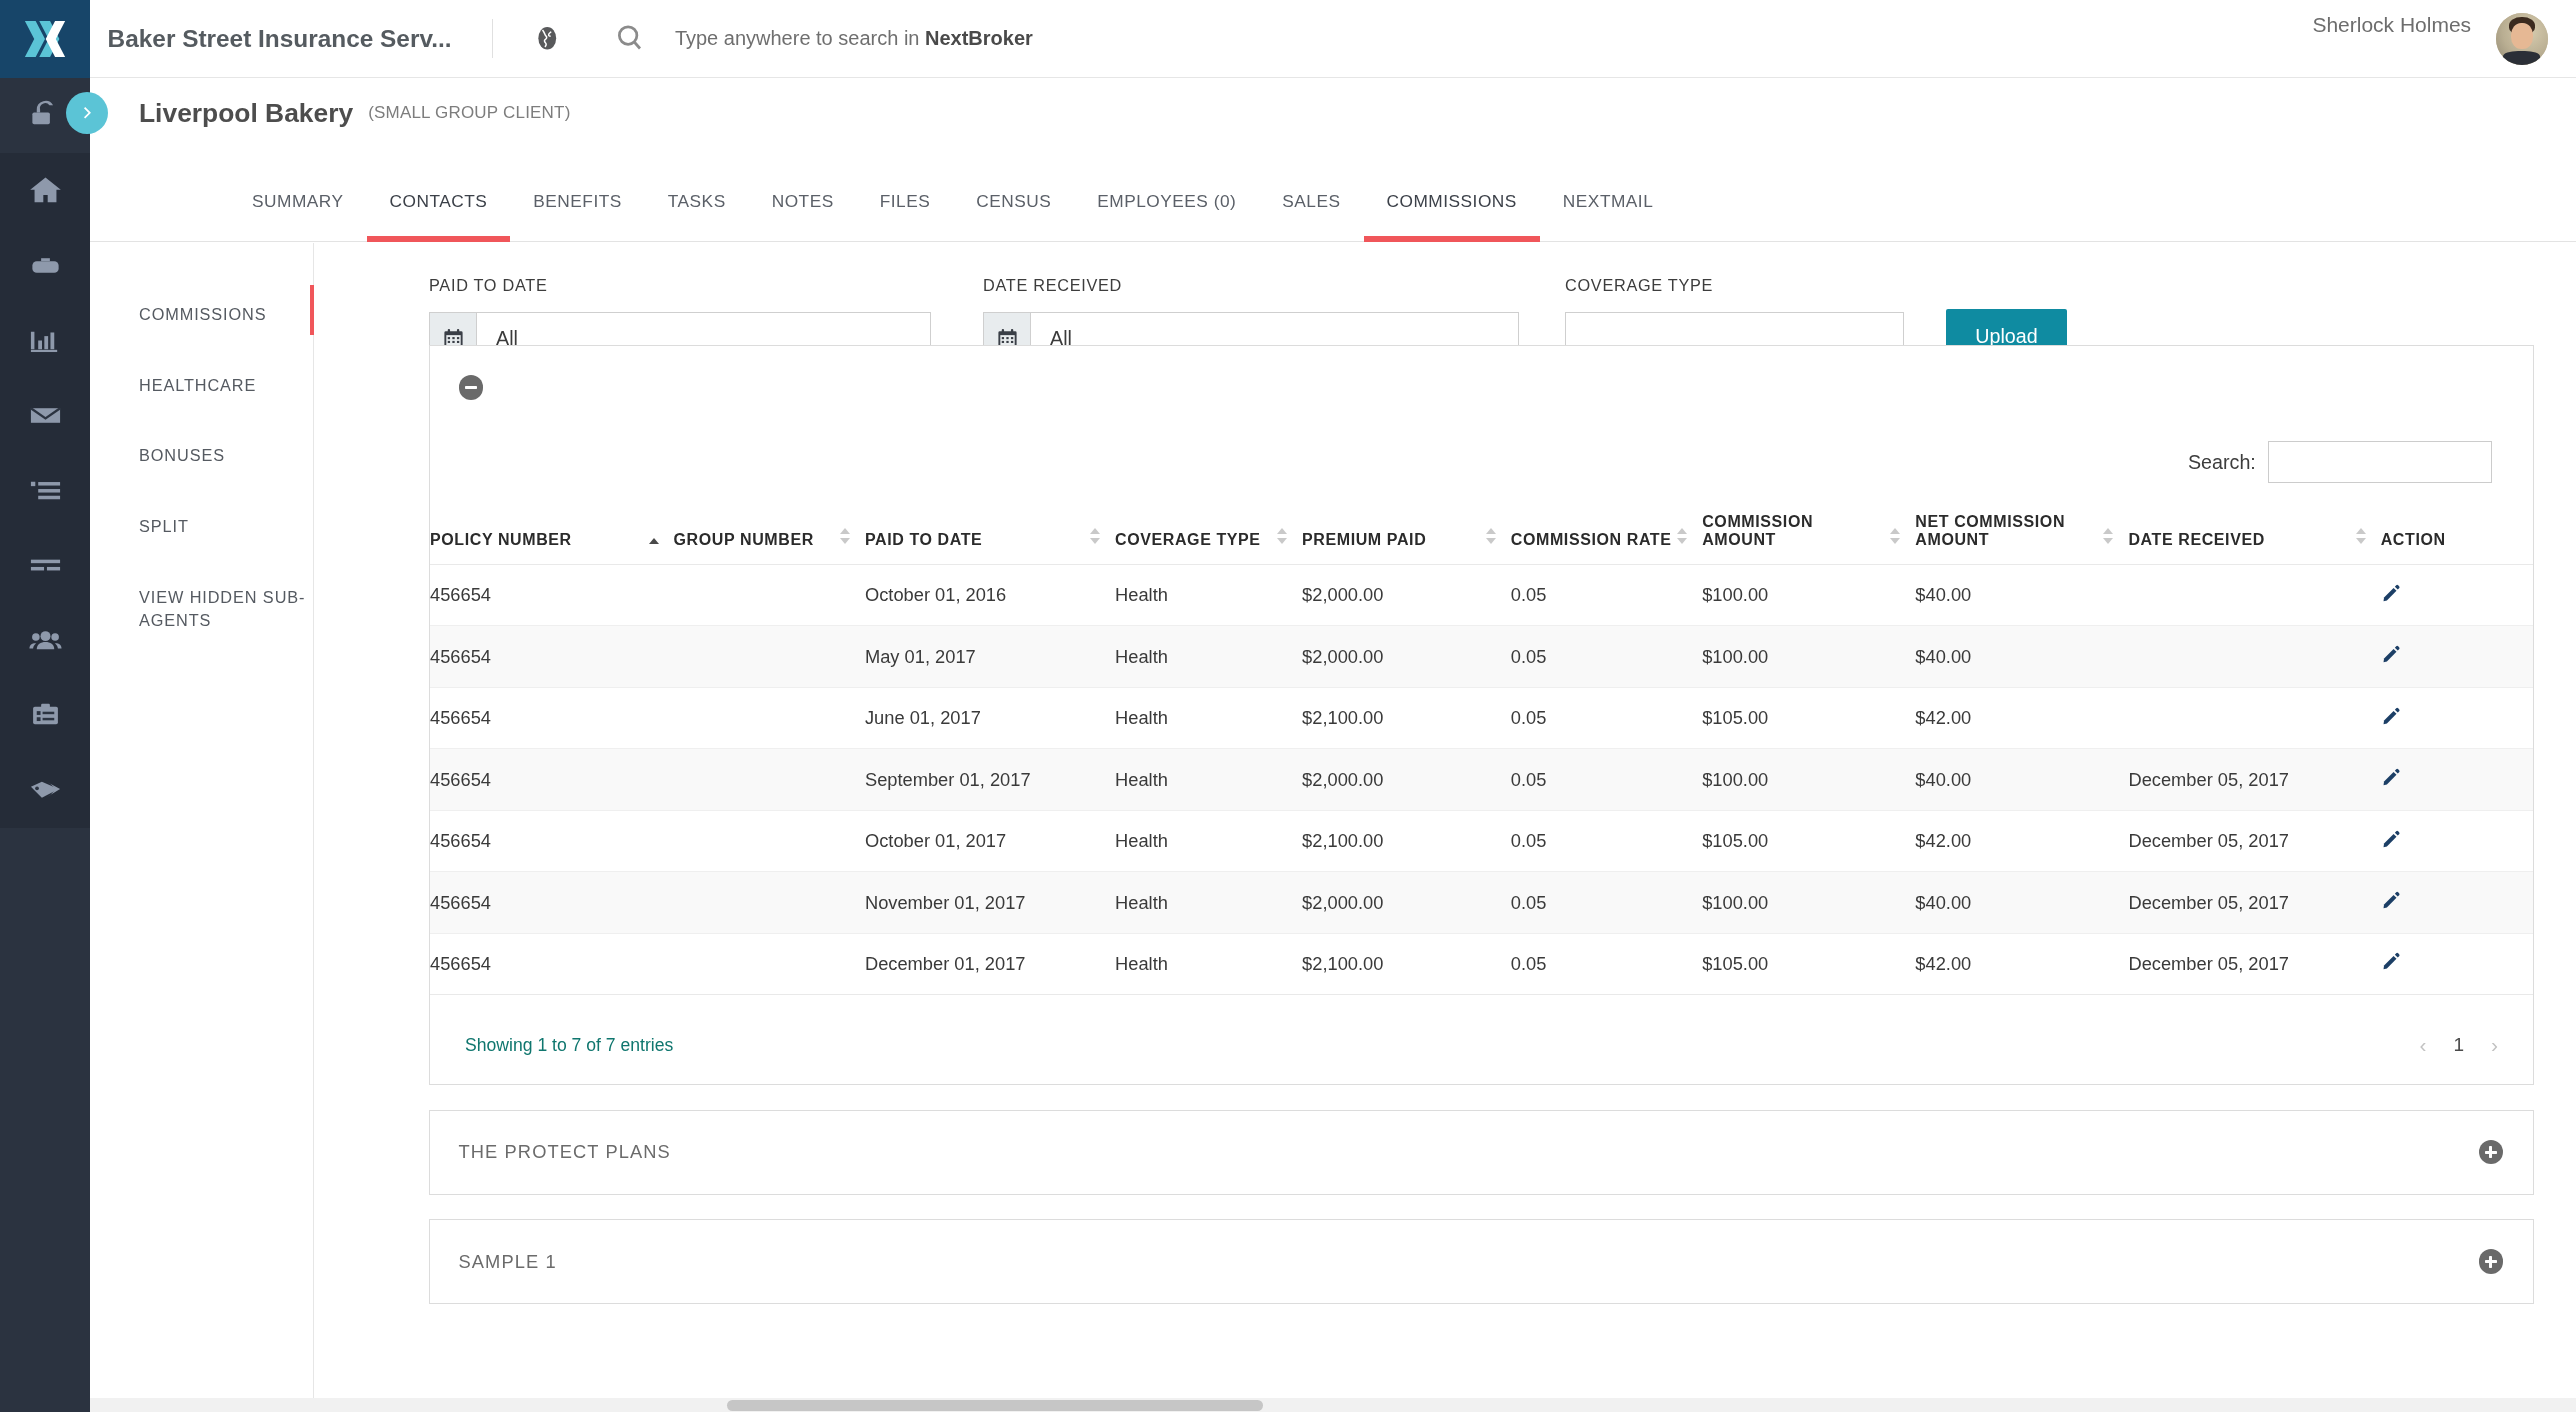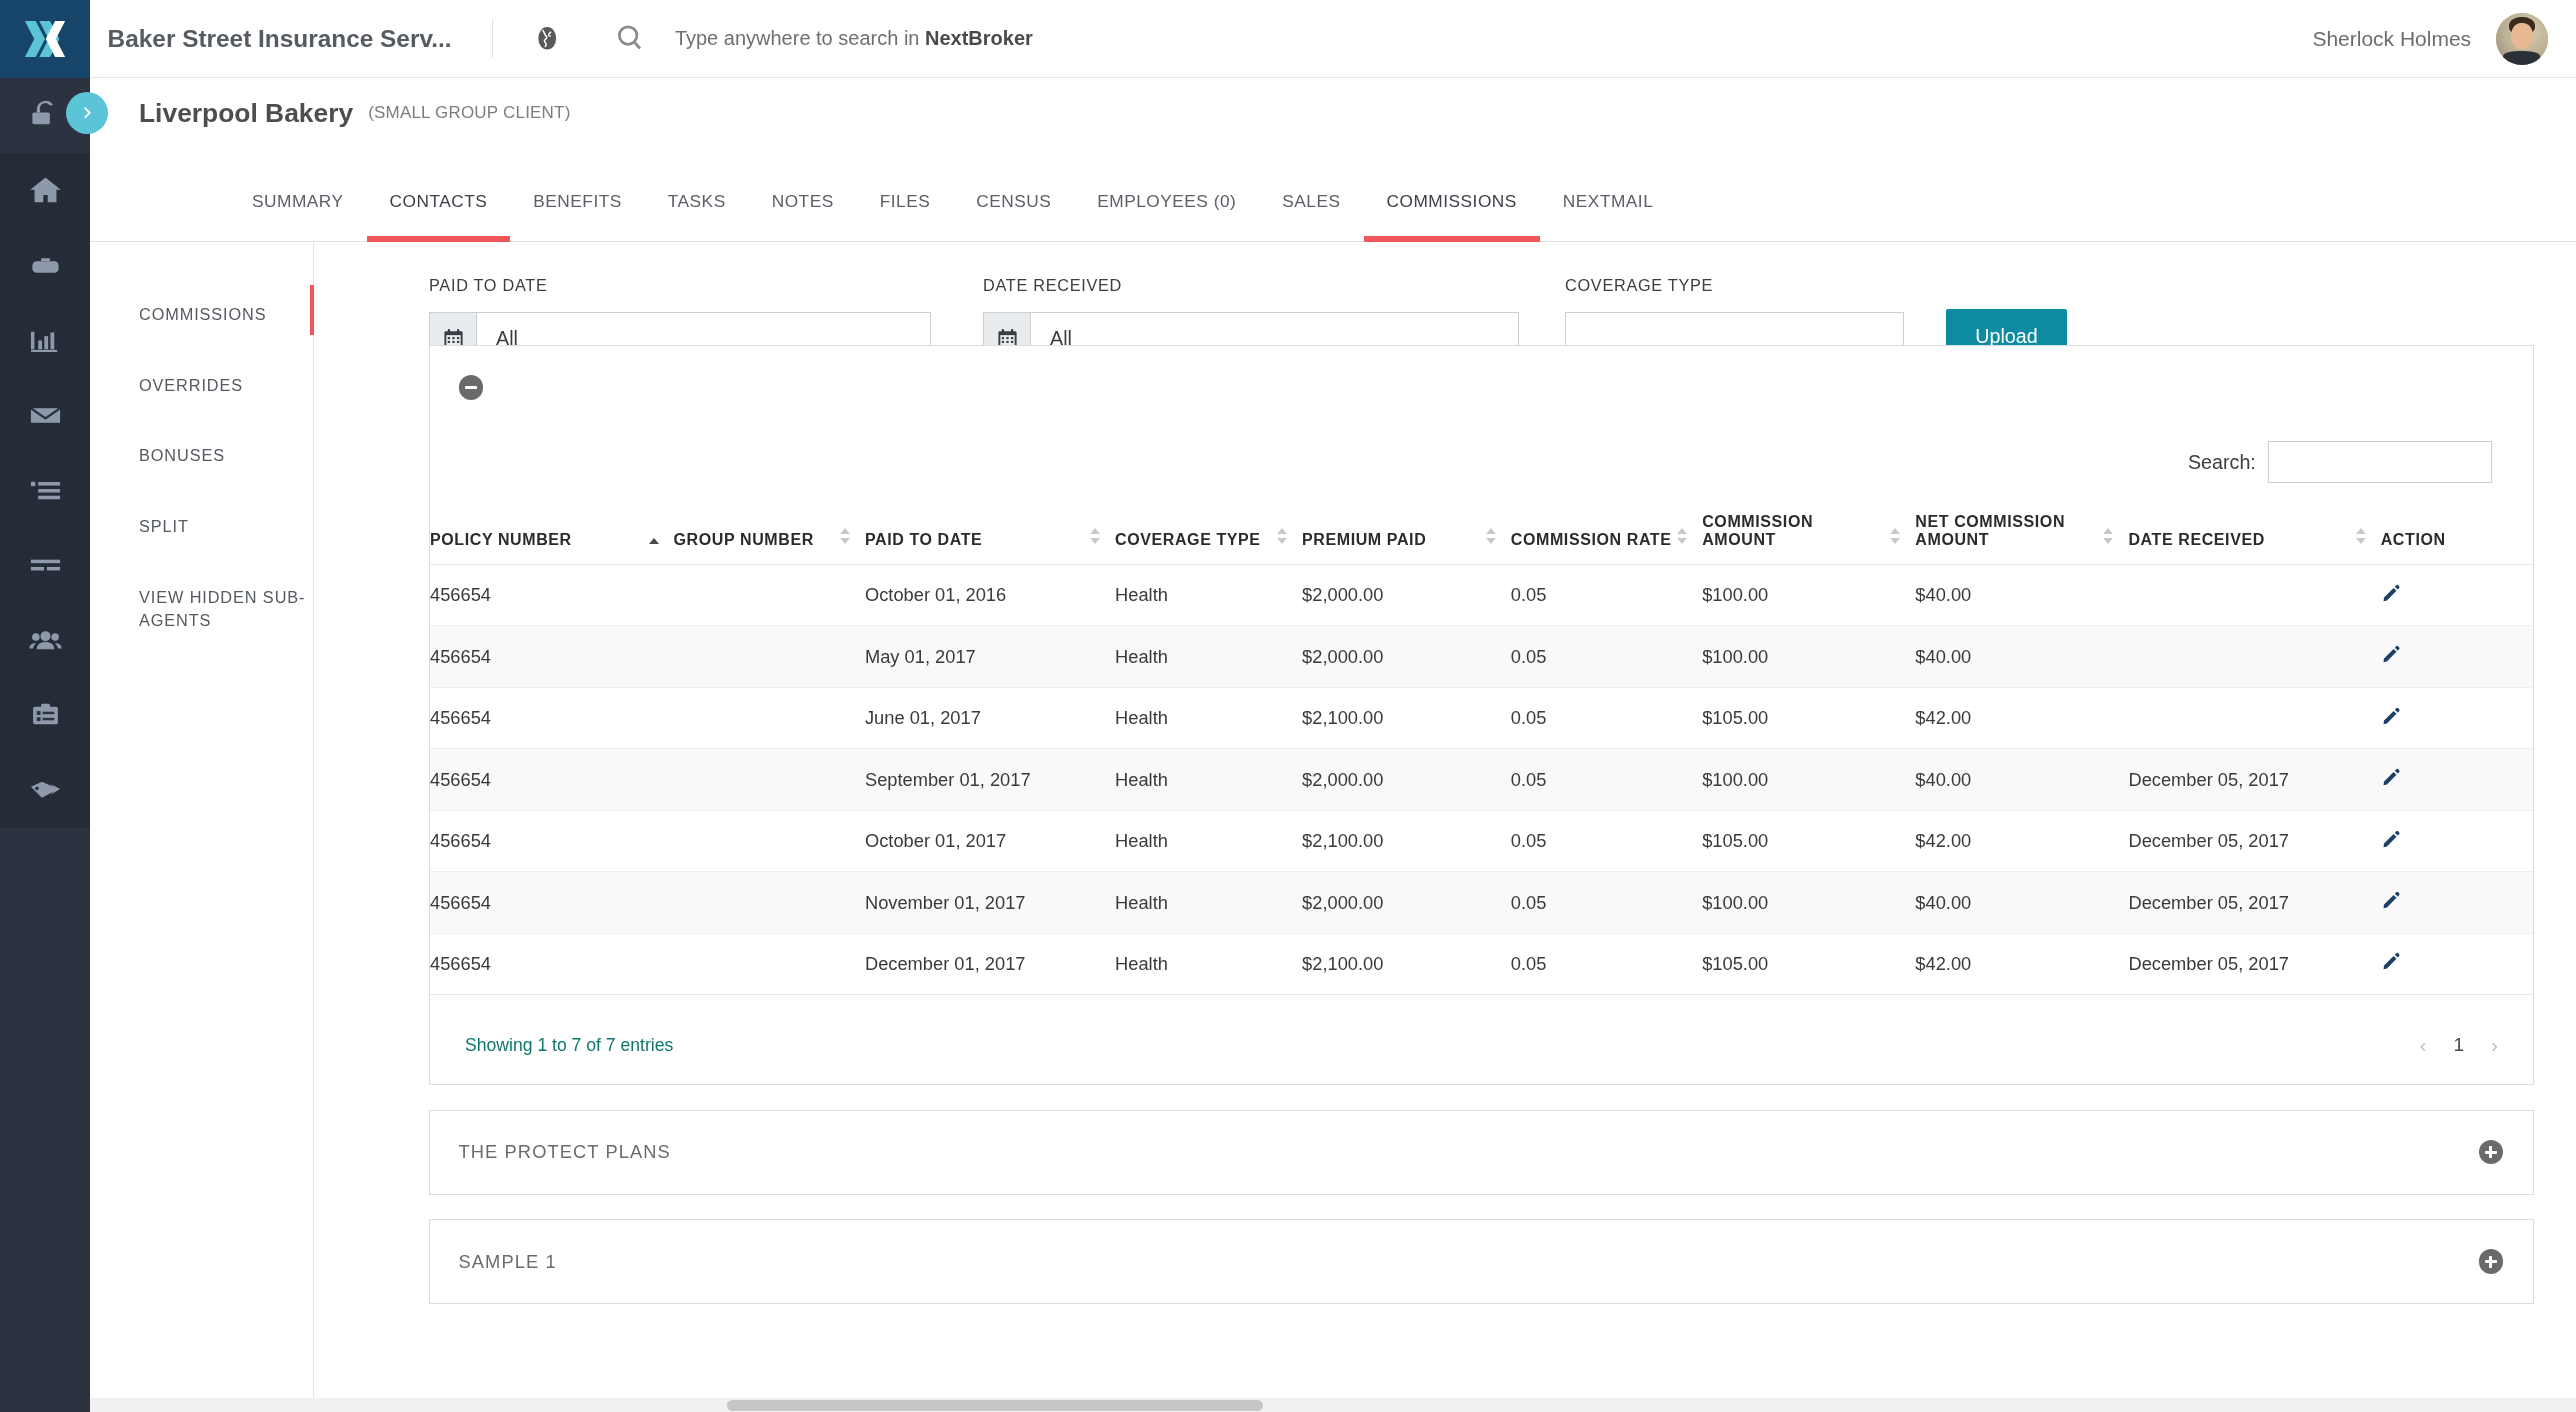--- a/index.html
+++ b/index.html
@@ -58,21 +58,21 @@
   }
   #globe-icon { margin-left: 41px; display: flex; align-items: center; }
   #globe-icon svg { width: 28.5px; height: 28.5px; fill: #58595b; }
   #search-zone { display: flex; align-items: center; margin-left: 53px; flex: 1; }
   #search-icon svg { width: 30px; height: 30px; stroke: #8b8b8b; stroke-width: 2.2; fill: none; }
   #search-ghost {
     font-size: 20px; color: #6f6f6f; margin-left: 30px;
     white-space: nowrap;
   }
   #search-ghost b { color: #4a4a4a; font-weight: bold; }
-  #user-zone { display: flex; align-items: center; margin-right: 28.5px; }
+  #user-zone { display: flex; margin-right: 28.5px; }
   #user-name { font-size: 21px; color: #6d6d6d; margin-right: 24.4px; }
   #avatar {
     width: 52px; height: 52px; border-radius: 50%;
     overflow: hidden; position: relative;
     background: #cbbfa2;
   }
   #avatar .a-bg { position: absolute; inset: 0;
     background: radial-gradient(circle at 62% 35%, #d8cdb0 0%, #b9ae92 55%, #8d8570 100%); }
   #avatar .a-hair { position: absolute; left: 26%; top: 8%; width: 50%; height: 34%;
     background: #3b2a1e; border-radius: 48% 48% 35% 35%; }
@@ -423,21 +423,21 @@
       <div class="tab">
         <span class="tab-label">NEXTMAIL</span>
       </div>
     </div>
 </div>
 
 <div id="content">
 
   <div id="subnav">
       <div class="subnav-item active">COMMISSIONS</div>
-      <div class="subnav-item">OVERRIDES</div>
+      <div class="subnav-item">HEALTHCARE</div>
       <div class="subnav-item">BONUSES</div>
       <div class="subnav-item">SPLIT</div>
       <div class="subnav-item">VIEW HIDDEN SUB-AGENTS</div>
     </div>
 
   <div id="filters">
     <div class="fgroup paid">
       <div class="flabel">PAID TO DATE</div>
       <div class="date-field">
         <div class="date-btn">

